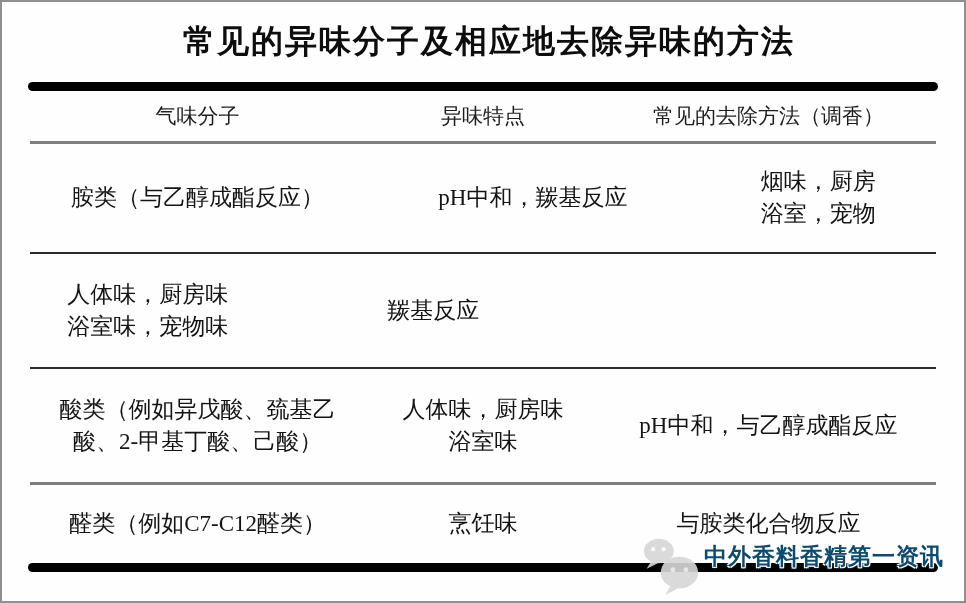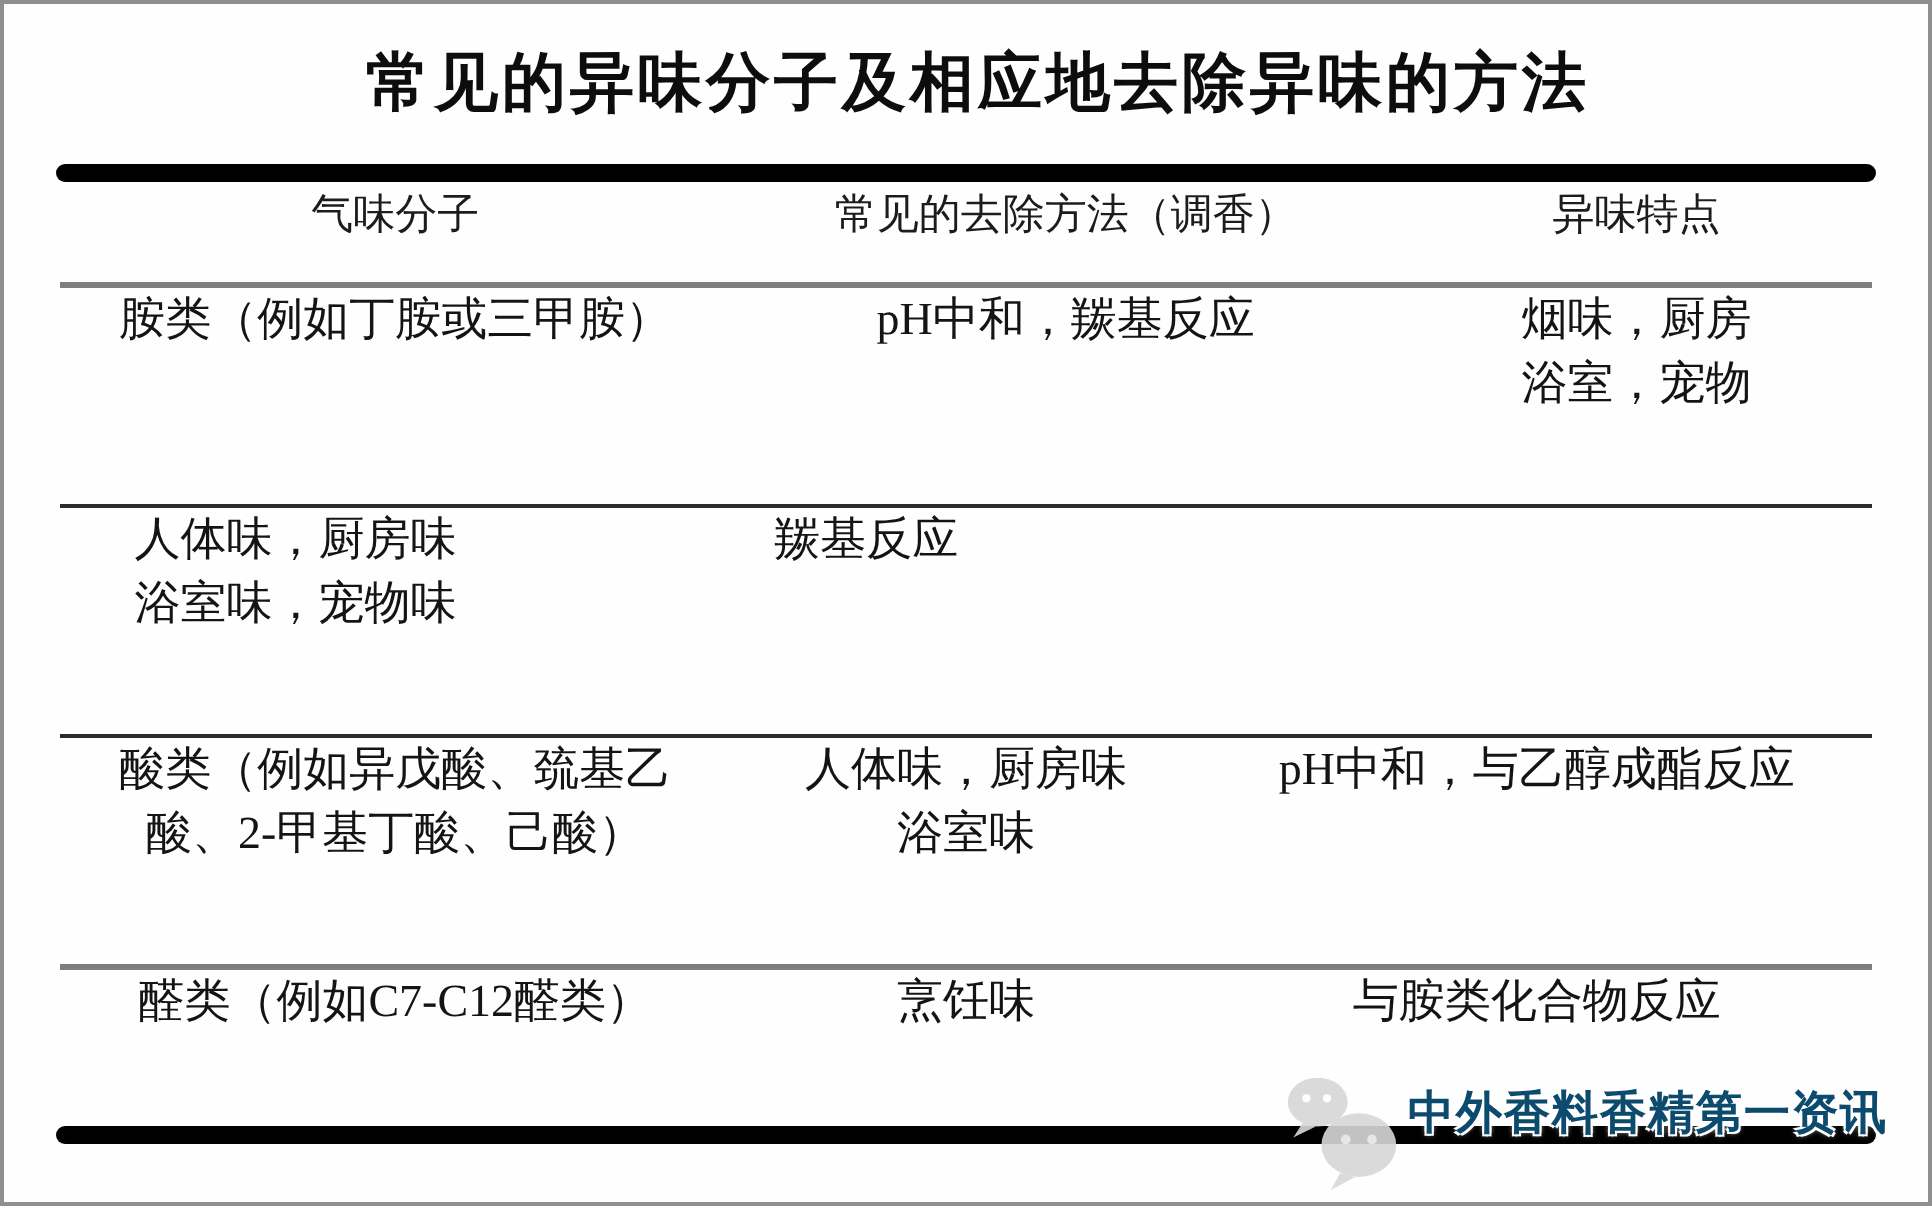--- a/index.html
+++ b/index.html
@@ -38,21 +38,21 @@
     background: #000000;
     border-radius: 5px;
   }
   .sep {
     margin: 0 28px;
   }
   .sep.gray  { height: 3px; background: #7e7e7e; }
   .sep.dark  { height: 2px; background: #2b2b2b; }
   .trow {
     display: flex;
-    align-items: flex-start;
+    align-items: center;
     margin: 0 28px;
   }
   .trow.header { height: 50px; }
   .trow.r1 { height: 108px; }
   .trow.r2 { height: 113px; }
   .trow.r3 { height: 113px; }
   .trow.r4 { height: 78px; }
   .cell {
     display: flex;
     align-items: center;
@@ -109,28 +109,28 @@
 <div class="page">
 
   <div class="title-wrap">
     <div class="title">常见的异味分子及相应地去除异味的方法</div>
   </div>
 
   <div class="bar"></div>
 
   <div class="trow header">
     <div class="cell c1">气味分子</div>
+    <div class="cell c2">异味特点</div>
     <div class="cell c3">常见的去除方法（调香）</div>
-    <div class="cell c2">异味特点</div>
   </div>
 
   <div class="sep gray"></div>
 
   <div class="trow r1">
-    <div class="cell c1">胺类（例如丁胺或三甲胺）</div>
+    <div class="cell c1">胺类（与乙醇成酯反应）</div>
     <div class="cell c3">pH中和，羰基反应</div>
     <div class="cell c2">烟味，厨房
 浴室，宠物</div>
   </div>
 
   <div class="sep dark"></div>
 
   <div class="trow r2">
     <div class="cell c2">人体味，厨房味
 浴室味，宠物味</div>

